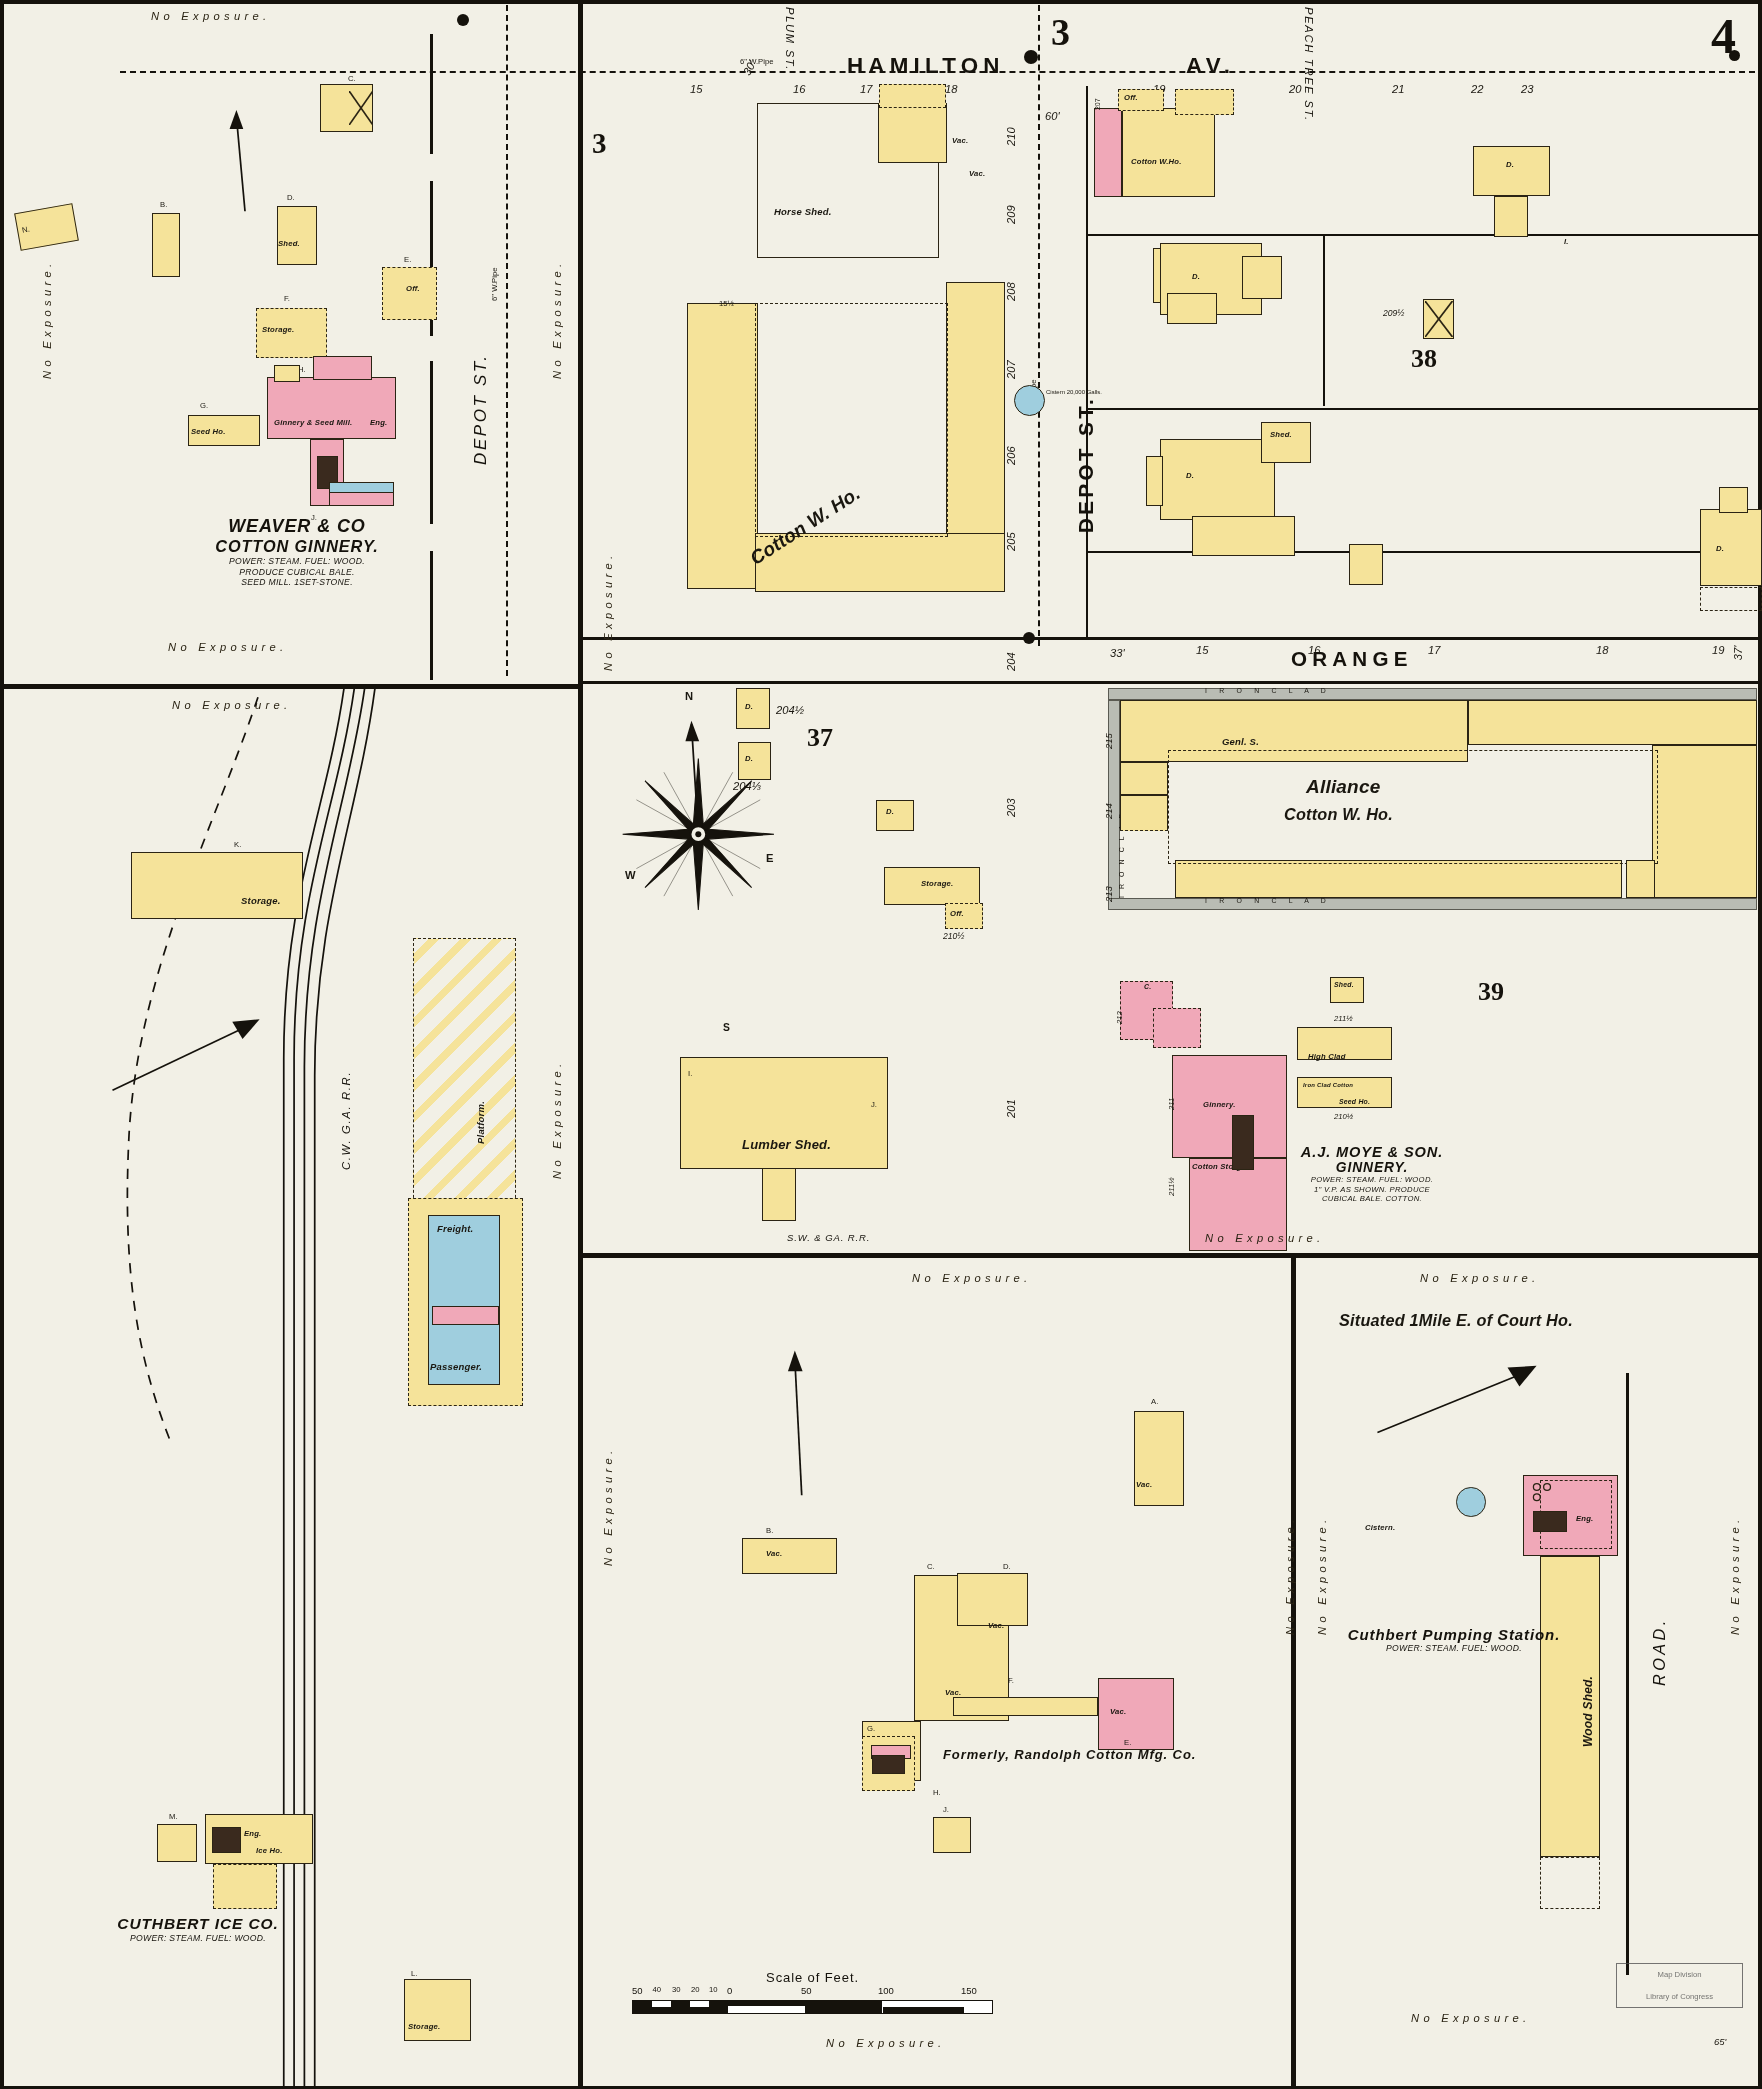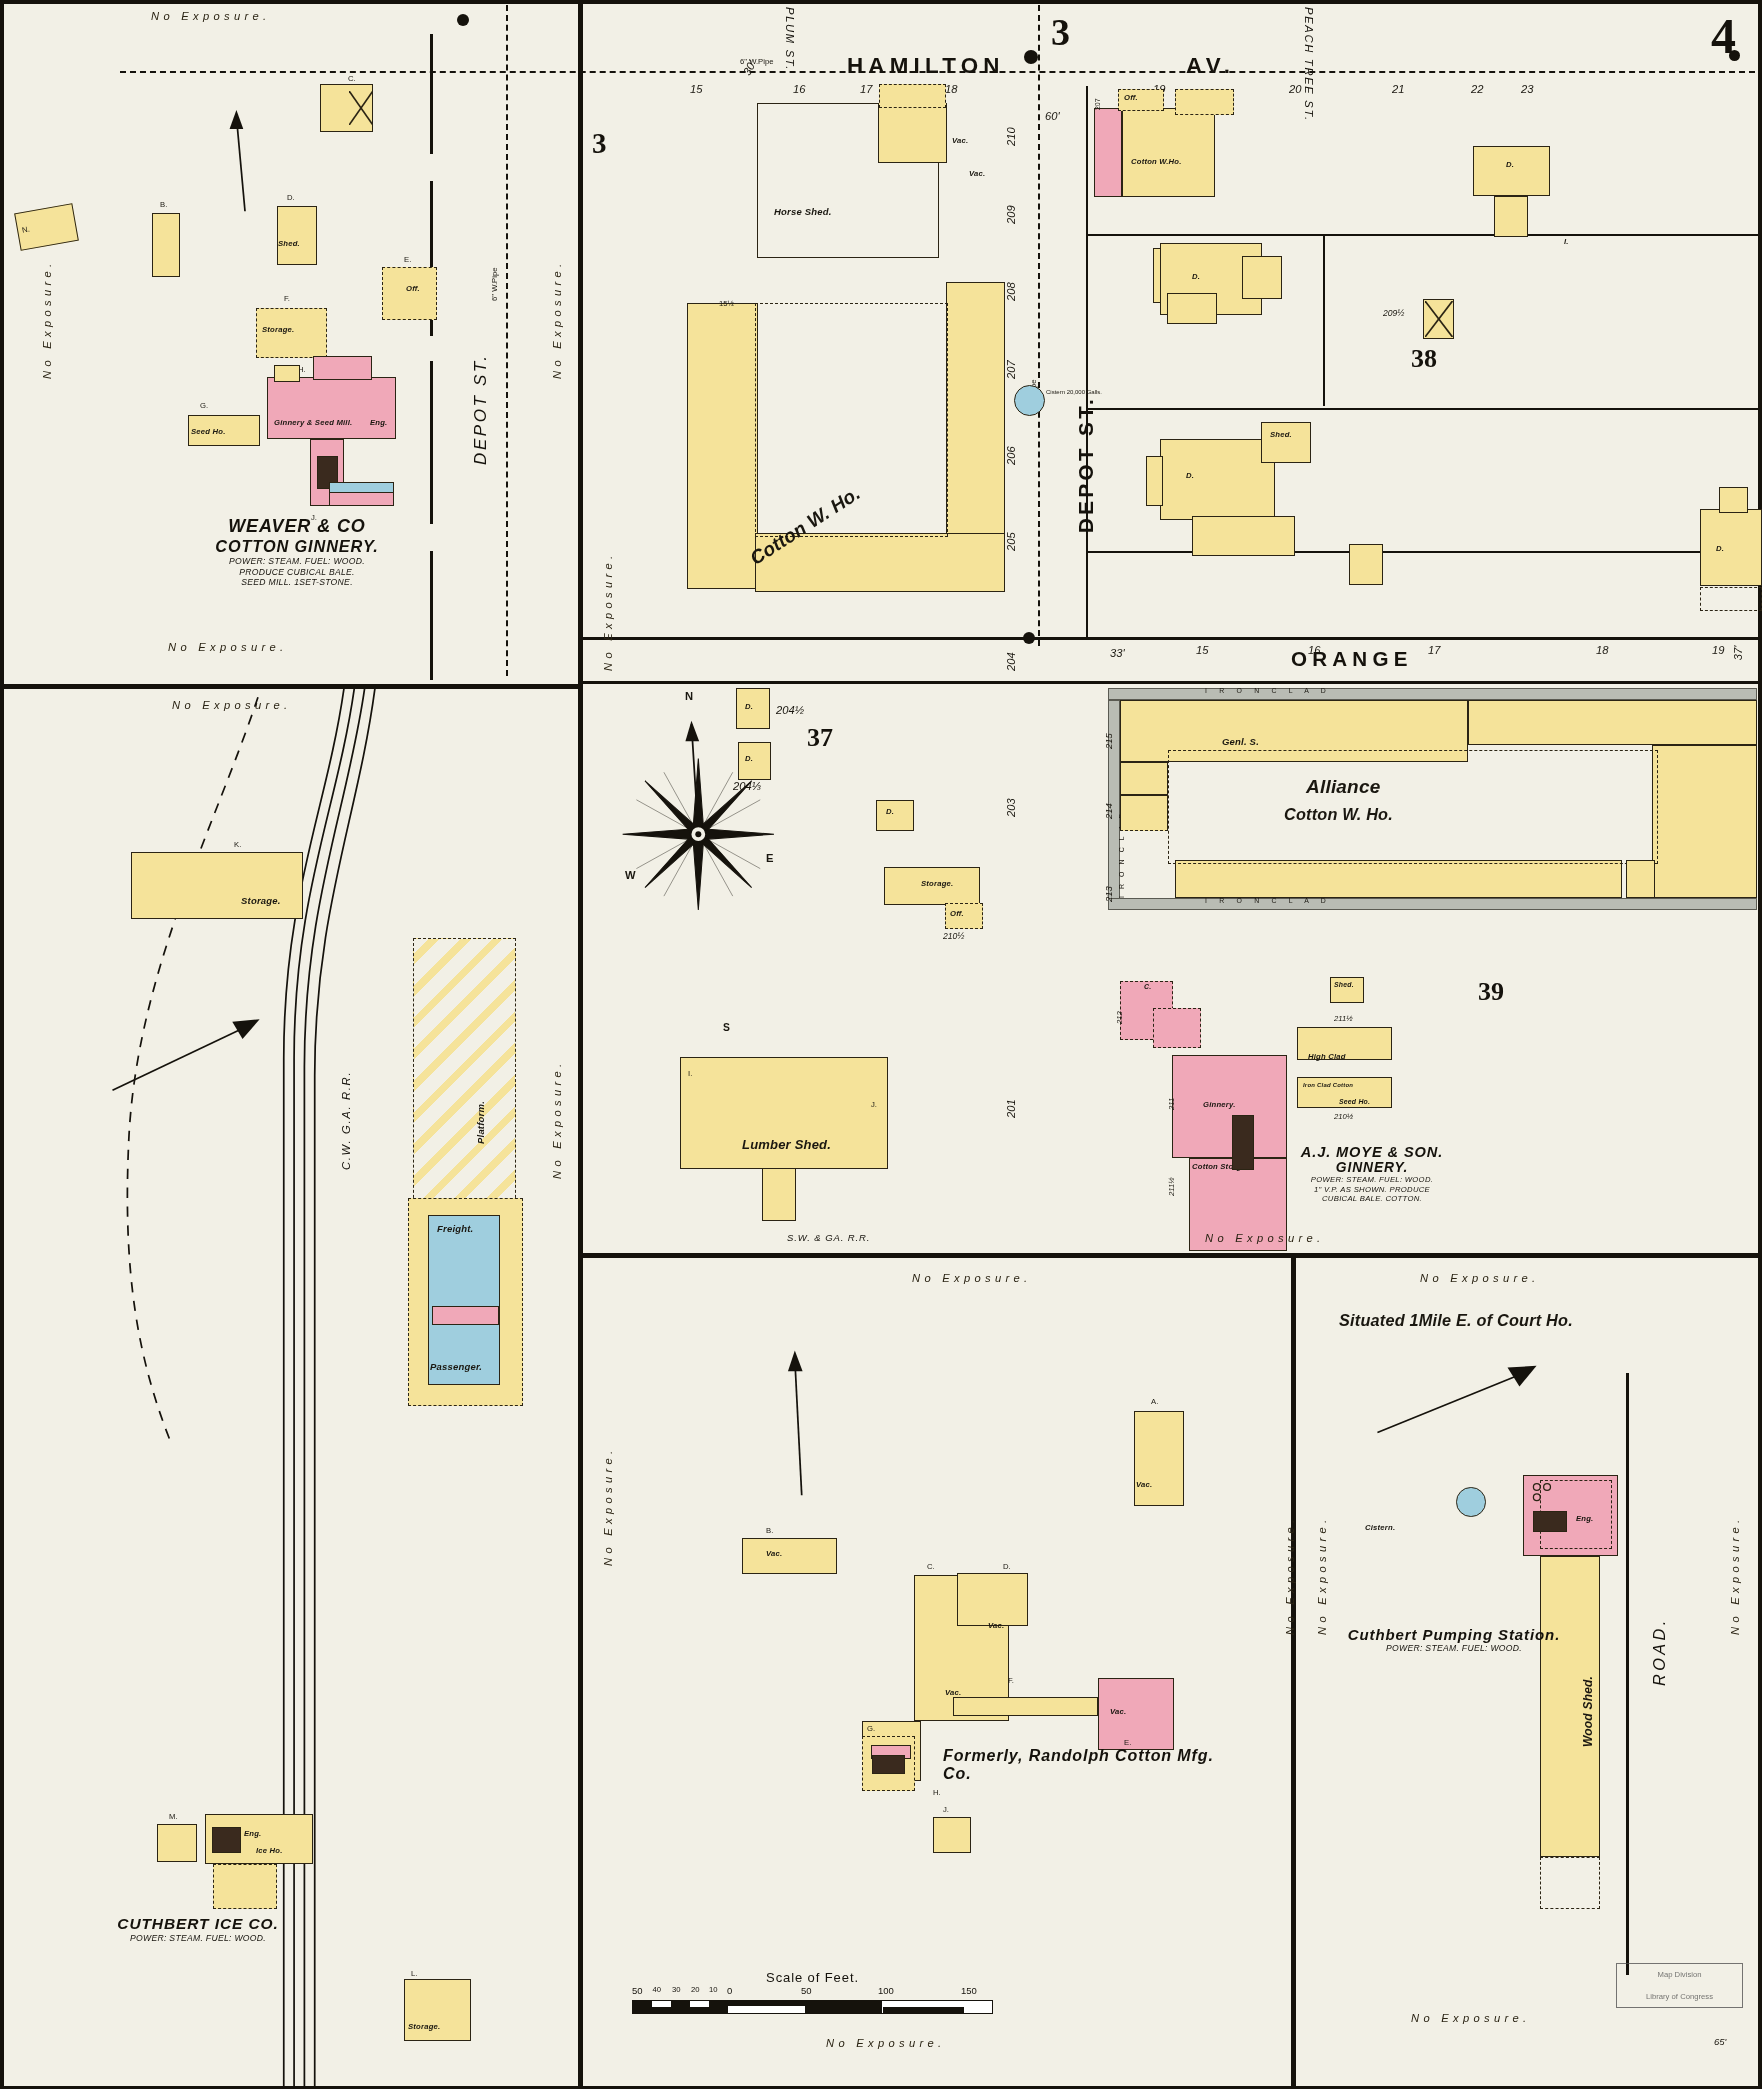--- a/index.html
+++ b/index.html
@@ -509,21 +509,21 @@
   <div class="lbl xtiny" style="left:867px;top:1724px;">G.</div>
   <div class="bldg yel-d" style="left:862px;top:1736px;width:53px;height:55px;"></div>
   <div class="bldg pnk" style="left:871px;top:1745px;width:40px;height:13.8px;"></div>
   <div class="bldg" style="left:872px;top:1755px;width:33px;height:19px;background:#3a2a1e;border:1.7px solid #2b2414;"></div>
   <div class="lbl xtiny" style="left:933px;top:1788px;">H.</div>
 
   <div class="bldg yel" style="left:933px;top:1817px;width:38px;height:36px;"></div>
   <div class="lbl xtiny" style="left:943px;top:1805px;">J.</div>
 
   <div class="caption" style="left:943px;top:1747px;width:275px;text-align:left;">
-    <div class="l1" style="font-size:16px;">Formerly, Randolph Cotton Mfg. Co.</div>
+    <div class="l1" style="font-size:13px;">Formerly, Randolph Cotton Mfg. Co.</div>
   </div>
 
   <div class="noexp" style="left:1420px;top:1272px;">No   Exposure.</div>
   <div class="noexp noexp-v" style="left:1729px;top:1635px;transform:rotate(-90deg);">No   Exposure.</div>
   <div class="noexp" style="left:1411px;top:2012px;">No   Exposure.</div>
 
   <div class="lbl hand" style="left:1339px;top:1311px;font-size:16.3px;">Situated 1Mile E. of Court Ho.</div>
 
   <svg style="position:absolute;left:1377px;top:1359px;" width="172" height="77" viewBox="0 0 200 90">
     <line x1="0" y1="86" x2="172" y2="16" stroke="#15120c" stroke-width="2"></line>

